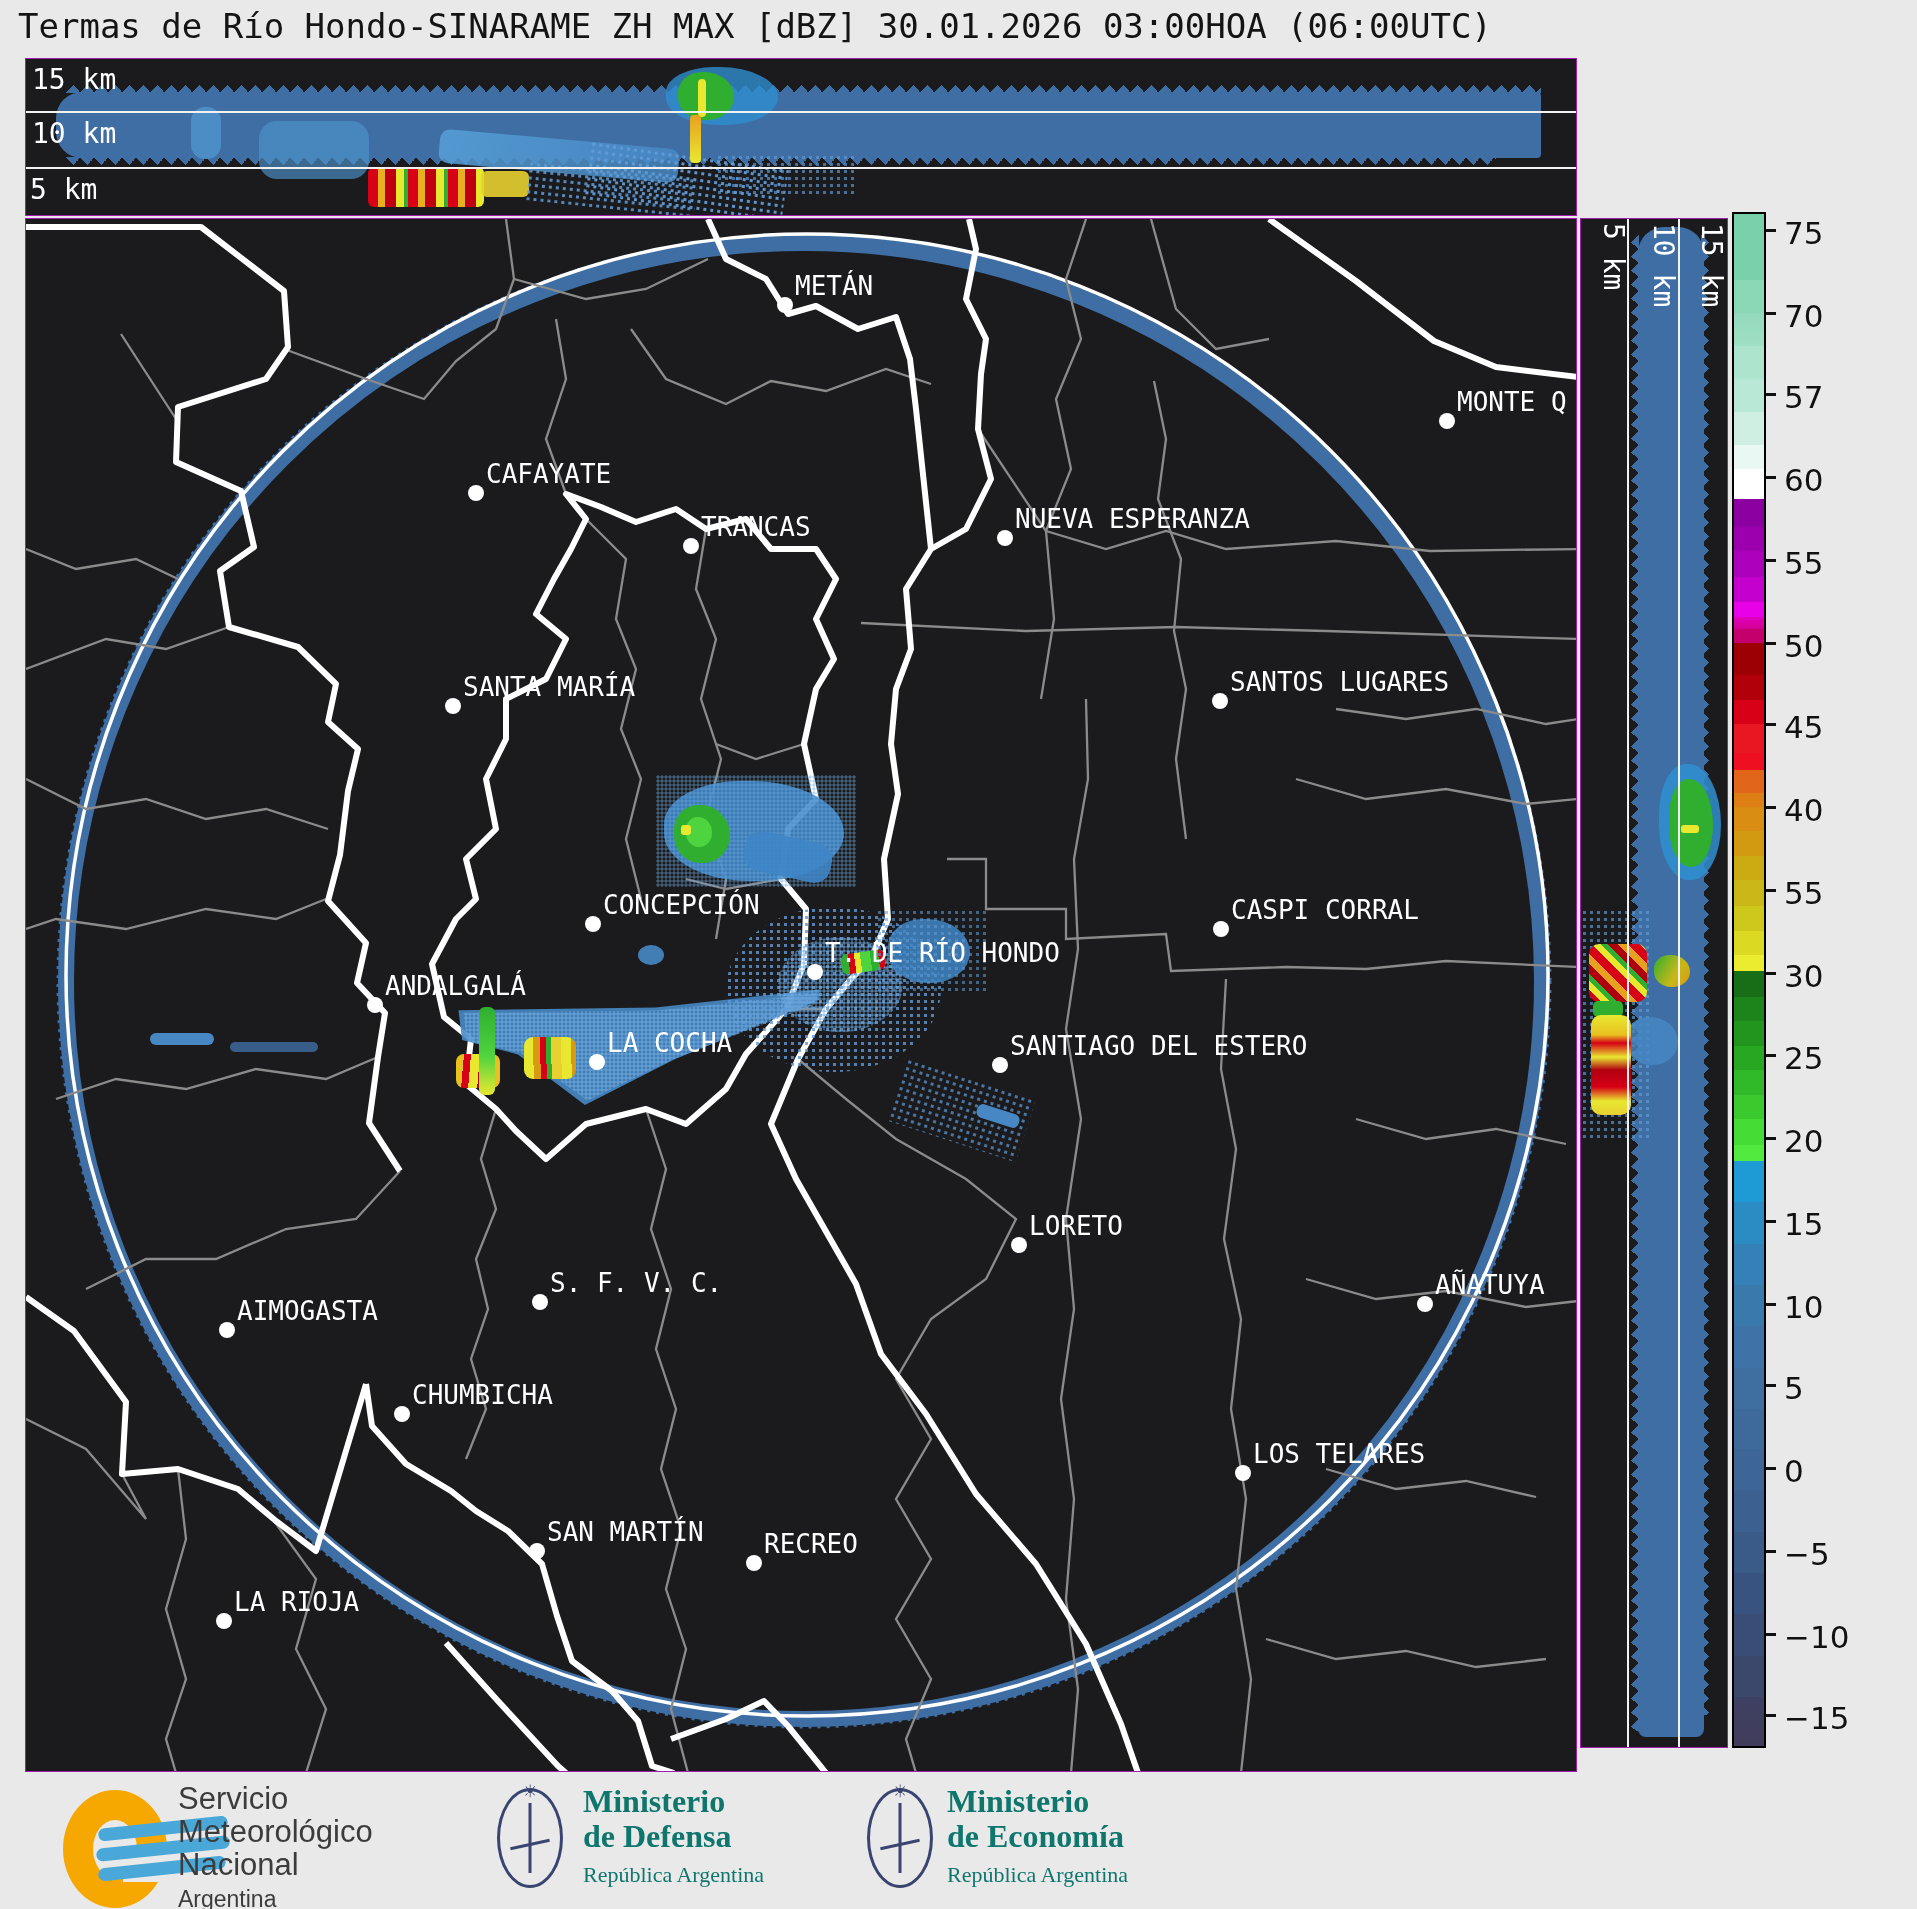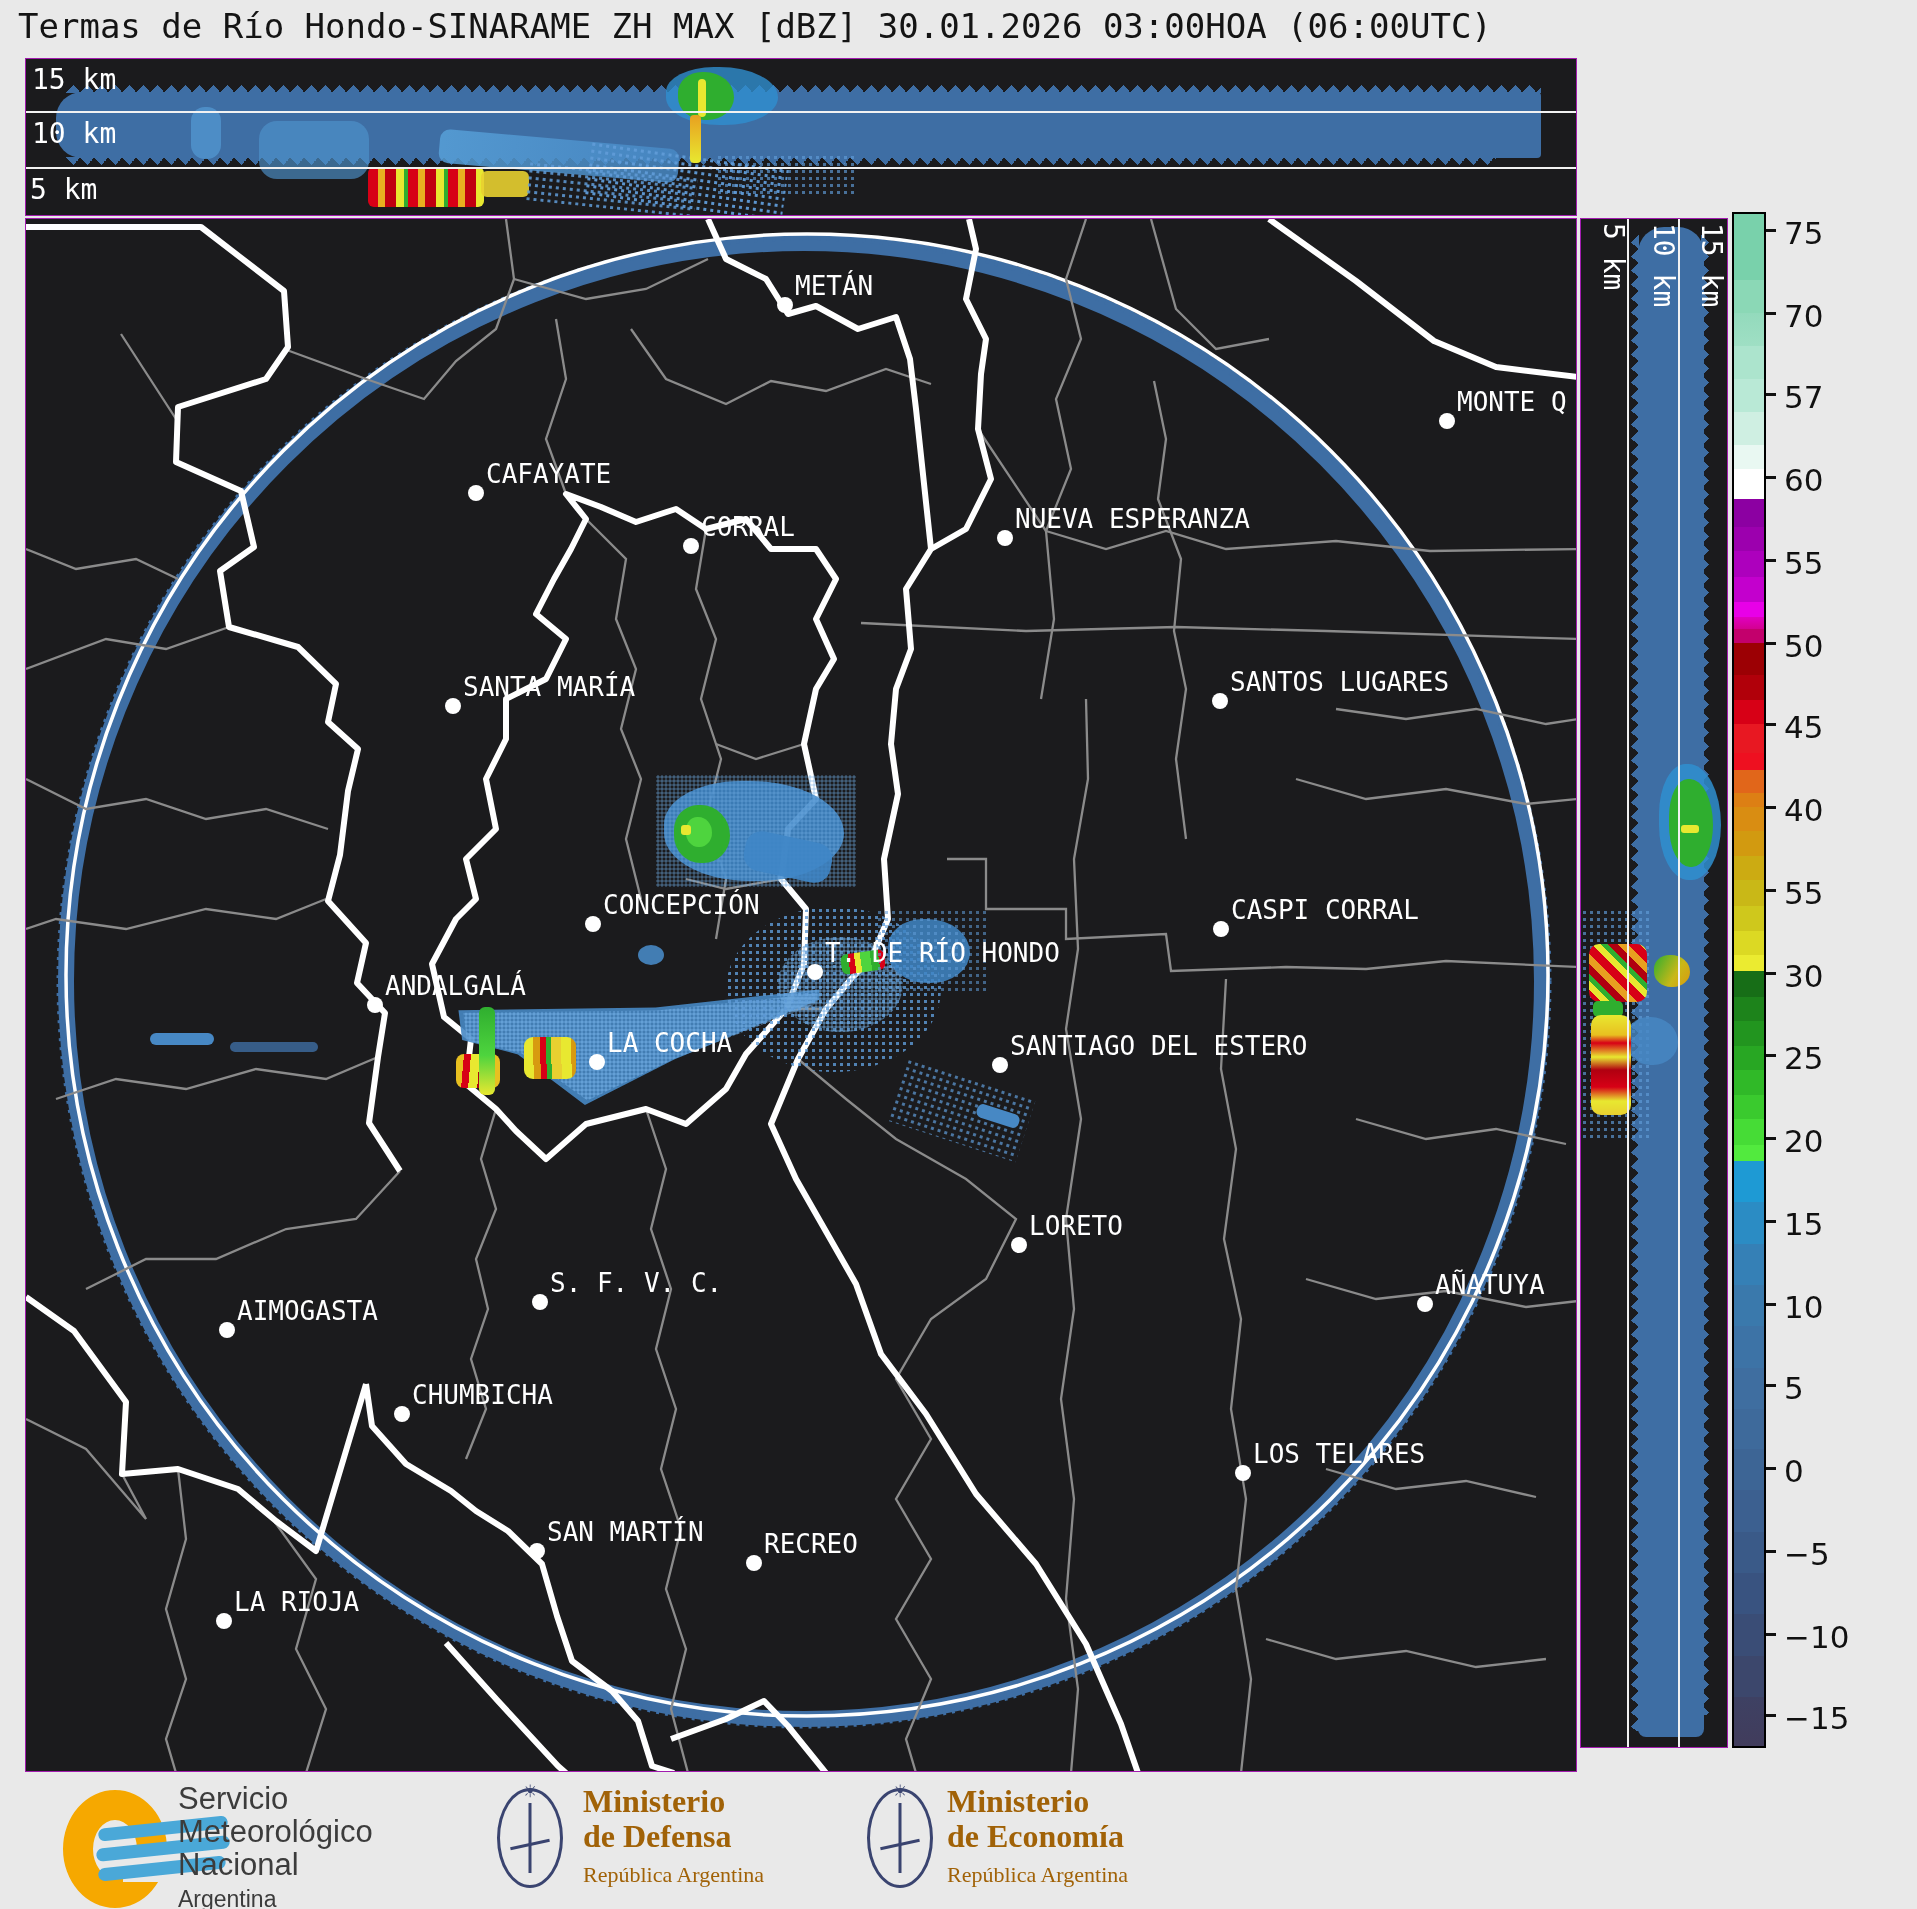--- a/index.html
+++ b/index.html
@@ -86,21 +86,21 @@
   .smn-c::after{content:"";position:absolute;left:30px;top:28px;width:80px;height:34px;background:#e9e9e9;}
   .wave{position:absolute;height:13px;border-radius:8px;background:#4aa8d8;transform:rotate(-6deg);}
   .smn-text{position:absolute;left:178px;top:8px;font-family:"Liberation Sans",sans-serif;
             color:#3c3c3c;font-size:31px;line-height:33px;}
   .smn-text .small{font-size:23px;margin-top:2px;}
   .emblem{position:absolute;width:66px;height:100px;border:3px solid #3a4470;border-radius:50%;
           box-sizing:border-box;top:14px;}
   .emblem::before{content:"";position:absolute;left:50%;top:12px;bottom:12px;width:3px;background:#3a4470;transform:translateX(-50%);}
   .emblem::after{content:"";position:absolute;left:10px;right:10px;top:52px;height:3px;background:#3a4470;transform:rotate(-12deg);}
   .sunrays{position:absolute;top:-12px;left:50%;transform:translateX(-50%);color:#3a4470;font-size:22px;}
-  .min-text{position:absolute;top:10px;font-family:"Liberation Serif",serif;color:#a16207;
+  .min-text{position:absolute;top:10px;font-family:"Liberation Serif",serif;color:#0f766e;
             font-size:32px;font-weight:bold;line-height:35px;}
   .min-text .sub{font-size:22px;font-weight:normal;margin-top:3px;}
 
   svg{position:absolute;left:0;top:0;}
 </style>
 </head>
 <body>
 
 <div class="abs" id="title">Termas de Río Hondo-SINARAME ZH MAX [dBZ] 30.01.2026 03:00HOA (06:00UTC)</div>
 
@@ -228,21 +228,21 @@
     <div class="city" style="left: 1421px; top: 202px;">
       <span class="dot"></span>
       <span class="clabel">MONTE Q</span>
     </div>
     <div class="city" style="left: 450px; top: 274px;">
       <span class="dot"></span>
       <span class="clabel">CAFAYATE</span>
     </div>
     <div class="city" style="left: 665px; top: 327px;">
       <span class="dot"></span>
-      <span class="clabel">CORRAL</span>
+      <span class="clabel">TRANCAS</span>
     </div>
     <div class="city" style="left: 979px; top: 319px;">
       <span class="dot"></span>
       <span class="clabel">NUEVA ESPERANZA</span>
     </div>
     <div class="city" style="left: 427px; top: 487px;">
       <span class="dot"></span>
       <span class="clabel">SANTA MARÍA</span>
     </div>
     <div class="city" style="left: 1194px; top: 482px;">

